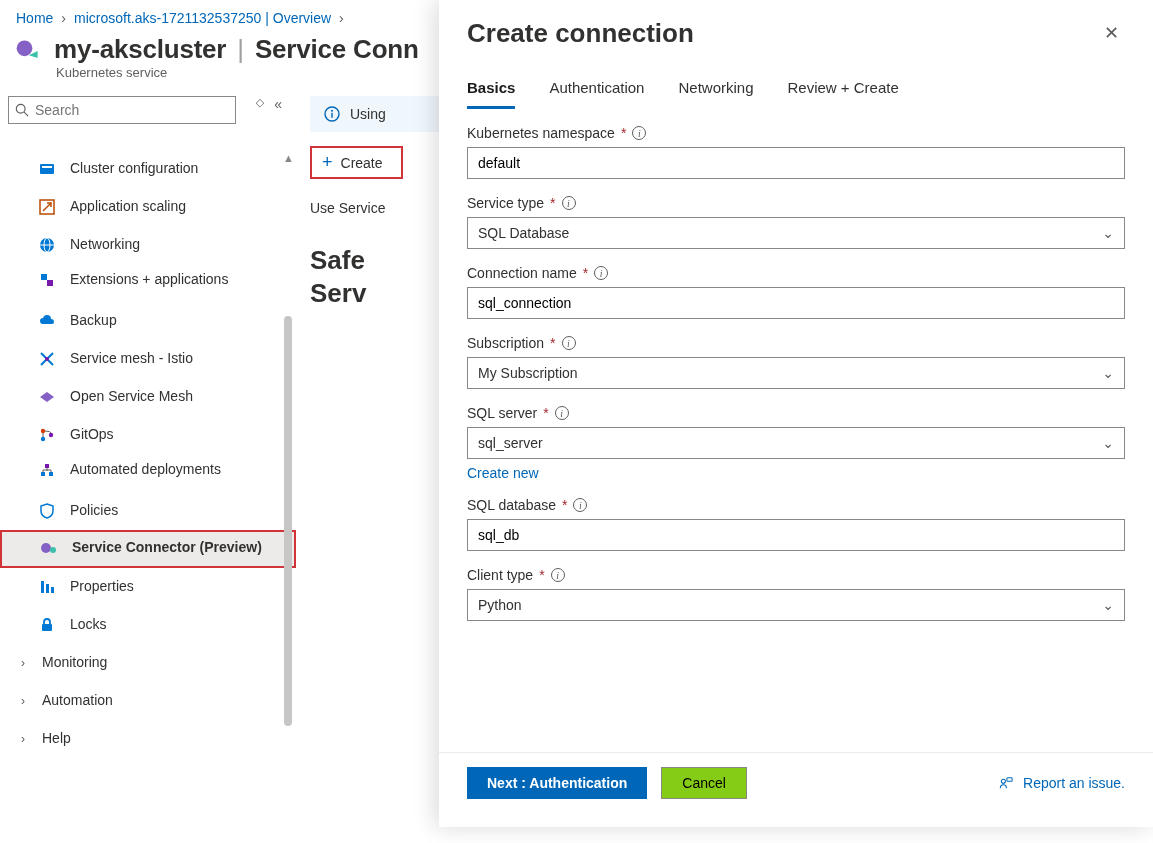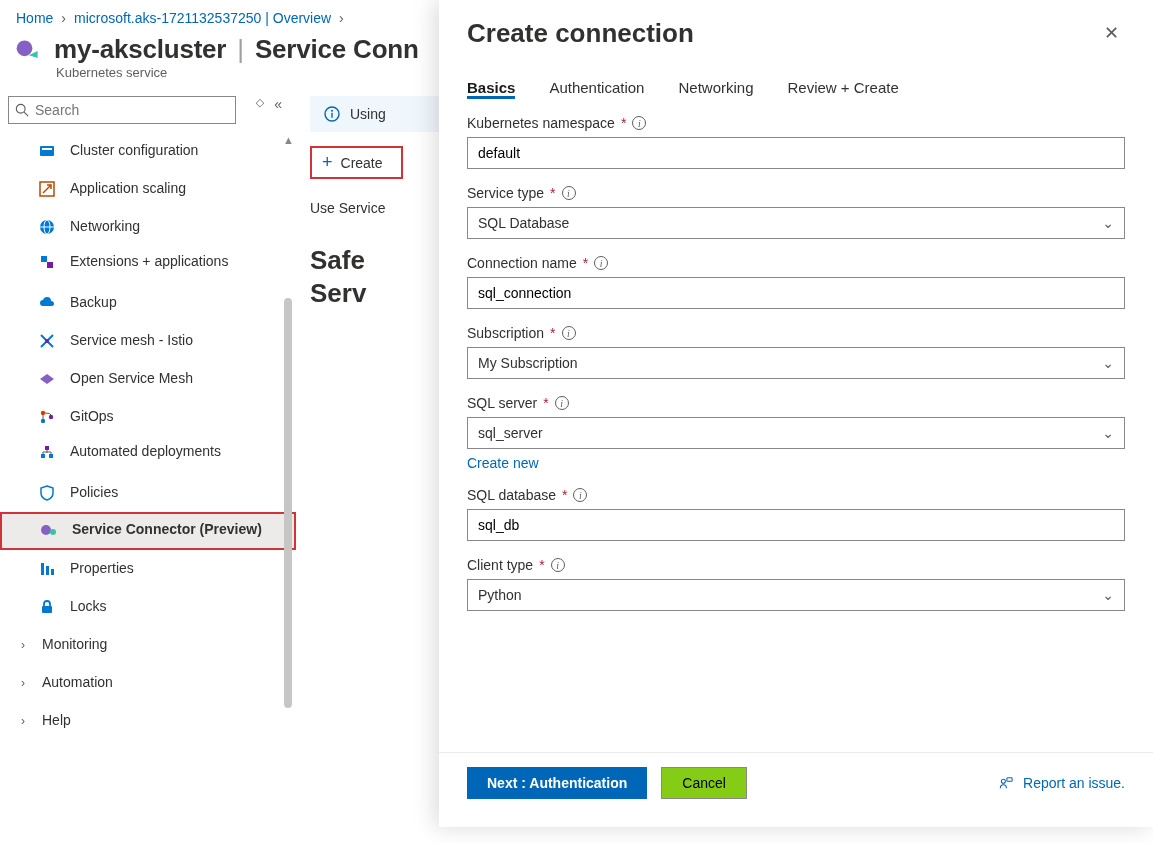--- a/index.html
+++ b/index.html
@@ -14,21 +14,21 @@
     .title-row { display: flex; align-items: center; gap: 12px; padding: 4px 14px 2px; }
     .title-row .icon-blob { width: 28px; height: 28px; display:flex; align-items:center; justify-content:center; }
     .title-row h1 { font-size: 26px; font-weight: 600; letter-spacing: -0.2px; }
     .title-row h1 .divider { font-weight: 300; color: #a19f9d; margin: 0 4px; }
     .subtitle { padding-left: 56px; color: #605e5c; font-size: 13px; margin-top: -2px; margin-bottom: 10px; }
 
     
     .layout { display: flex; height: calc(100% - 96px); }
     .sidebar { width: 296px; border-right: none; padding: 2px 0 0; position: relative; }
     .sidebar-scroll { height: 100%; overflow: hidden; position: relative; }
-    .search-box { margin: 4px 8px 6px; display: flex; align-items: center; border: 1px solid #8a8886; height: 28px; padding: 0 6px; gap: 6px; width: 228px; }
+    .search-box { margin: 4px 8px 24px; display: flex; align-items: center; border: 1px solid #8a8886; height: 28px; padding: 0 6px; gap: 6px; width: 228px; }
     .search-box input { border: none; outline: none; flex: 1; font-size: 14px; }
     .sort-collapse { display: inline-flex; gap: 10px; position: absolute; right: 14px; top: 6px; color: #605e5c; }
 
     .nav { list-style: none; padding: 2px 0 6px; }
     .nav li { display: flex; align-items: center; gap: 12px; padding: 8px 12px 8px 38px; cursor: pointer; min-height: 38px; position: relative; }
     .nav li.two-line { align-items: flex-start; padding-top: 7px; padding-bottom: 7px; }
     .nav li .txt { line-height: 1.25; font-size: 14px; color: #323130; }
     .nav li.selected { background: #edebe9; font-weight: 600; border: 2px solid #d13438; }
     .nav li.group { padding-left: 16px; font-weight: 400; color: #323130; }
     .nav .chev { width: 14px; display:flex; justify-content:center; color:#605e5c; font-size: 12px; }
@@ -48,21 +48,21 @@
     .plus { color:#0067b8; font-size:18px; font-weight:300; }
     .use-line { margin-top: 14px; font-size:14px; }
     .blur-title { margin-top: 28px; font-size: 26px; font-weight:600; line-height:1.25;}
 
     
     .panel { position:absolute; right:0; top:0; bottom:16px; width:714px; background:#fff; box-shadow:-4px 0 22px rgba(0,0,0,.15); display:flex; flex-direction:column;margin-left:32px; }
     .panel-head { padding: 18px 28px 0; display:flex; justify-content:space-between; align-items:flex-start;}
     .panel-head h2 { font-size: 26px; font-weight:600;}
     .close-x { font-size:18px; color:#605e5c; cursor:pointer; margin-top:4px; margin-right:6px; }
     .tabs { display:flex; gap:34px; padding: 30px 28px 0; border-bottom: none;}
-    .tab { font-size:15px; color:#323130; cursor:pointer; }
+    .tab { padding-bottom:10px; font-size:15px; color:#323130; cursor:pointer; }
     .tab.active { font-weight:600; border-bottom:3px solid #0067b8; color:#1b1a19;}
 
     .panel-body { padding: 16px 28px 6px; overflow-y:auto; flex:1;}
     .instruction { font-size:14px; margin-bottom:18px; color:#323130;}
     .field { margin-bottom: 16px; }
     .field label { display:flex; align-items:center; gap:6px; font-size:14px; margin-bottom:6px; }
     .req { color:#a4262c; }
     .info-i { width:14px; height:14px; border:1px solid #605e5c; border-radius:50%; display:inline-flex; align-items:center; justify-content:center; font-size:10px; color:#605e5c; font-style: italic; font-family: Georgia, serif;}
     .tinput { width: 100%; height: 32px; border:1px solid #8a8886; padding: 0 10px; font-size:14px; background:#fff;}
     .tselect { width:100%; height:32px; border:1px solid #8a8886; padding:0 10px; font-size:14px; display:flex; align-items:center; justify-content:space-between; background:#fff;}

